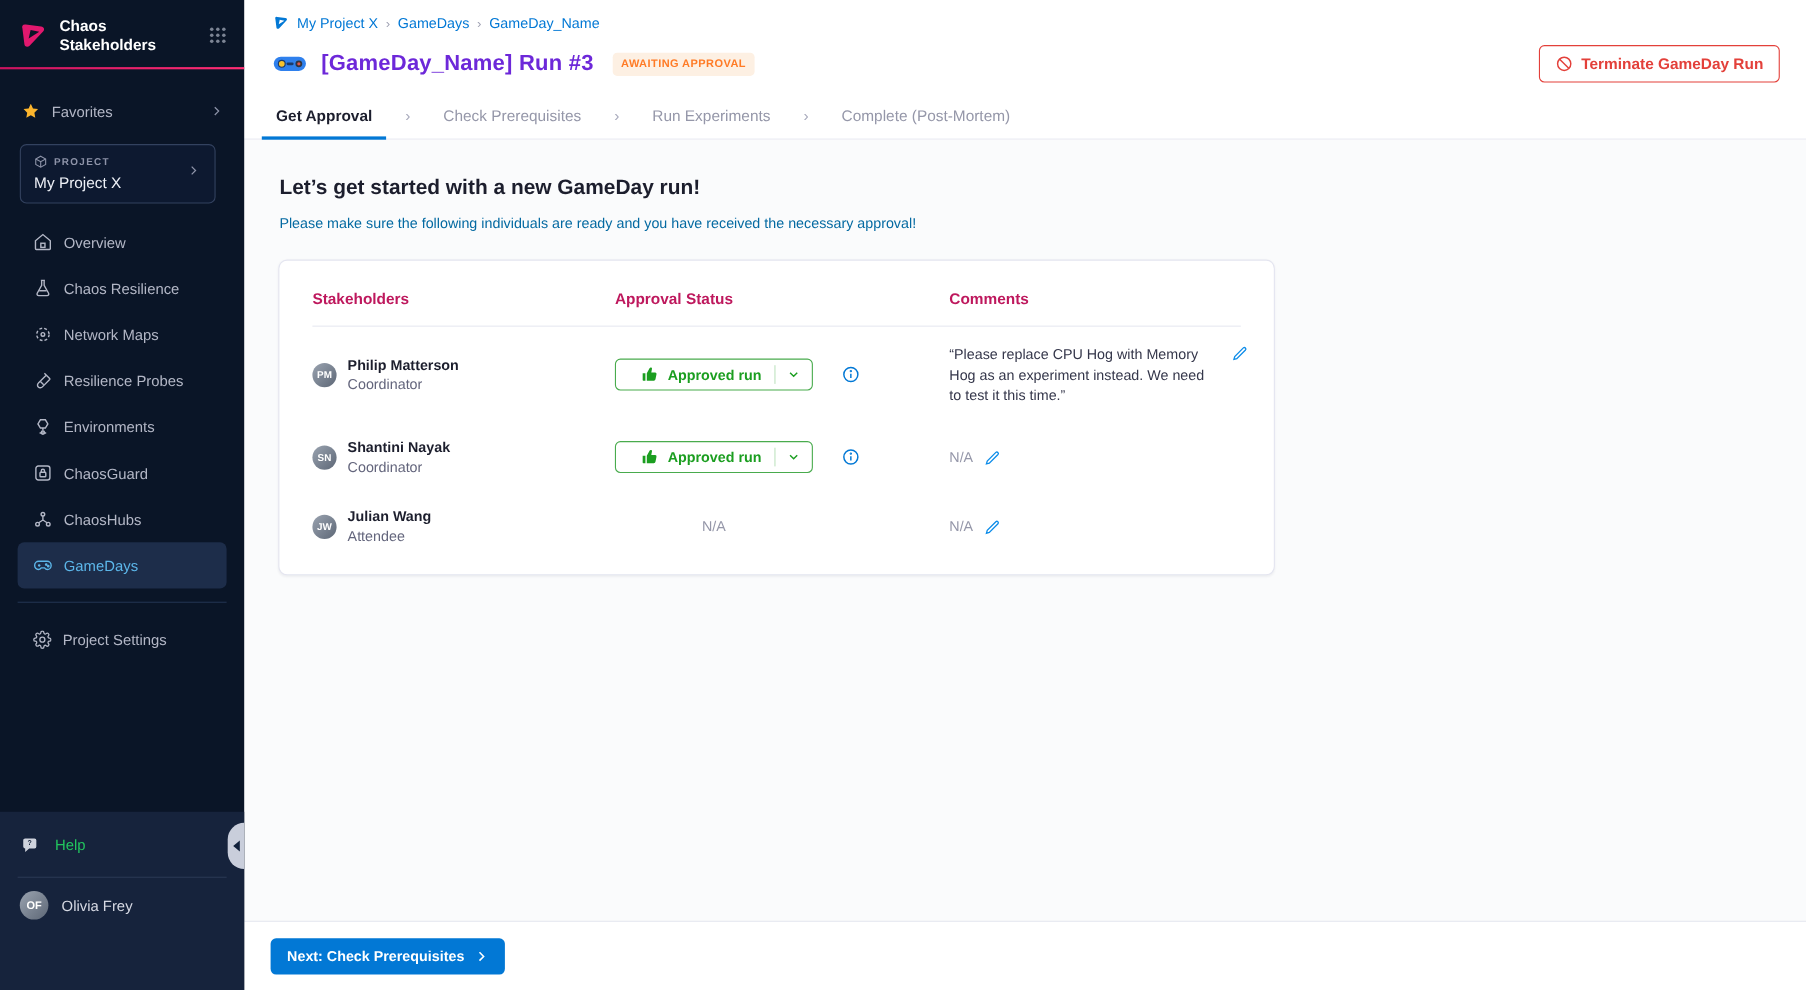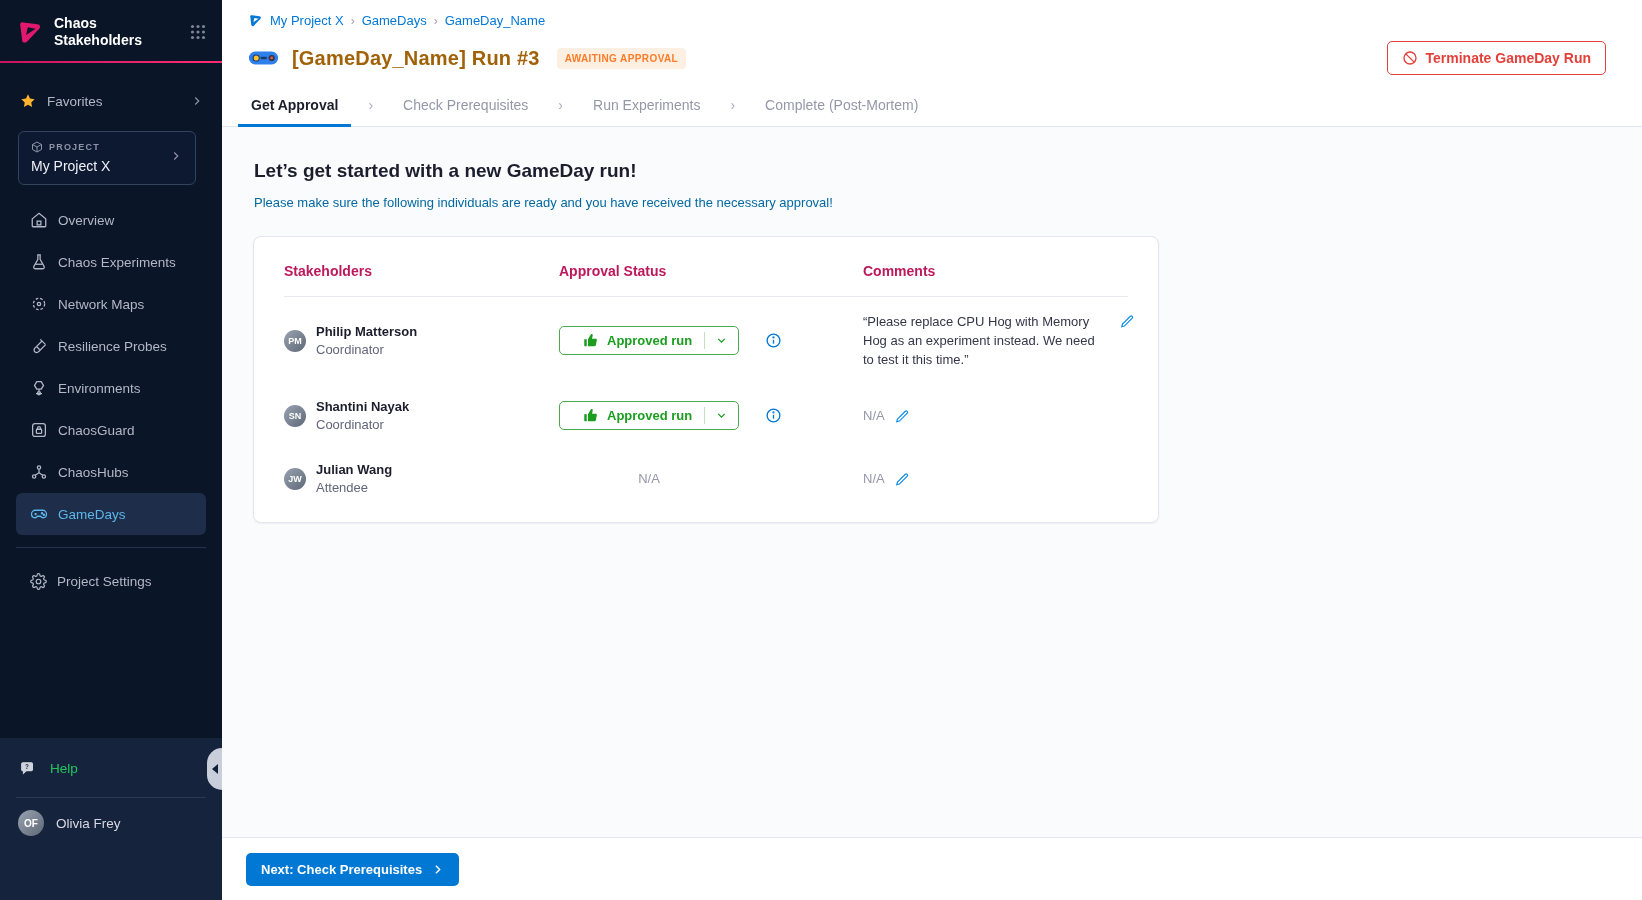--- a/index.html
+++ b/index.html
@@ -36,23 +36,23 @@
   .collapse-handle { position:absolute; right:0; top:748px; width:15px; height:42px; background:#c9cedb; border-radius:21px 0 0 21px; display:flex; align-items:center; justify-content:center; cursor:pointer; }
   .collapse-handle .tri { width:0; height:0; border-top:5px solid transparent; border-bottom:5px solid transparent; border-right:6px solid #10203a; }
 
   
   .main { flex:1; min-width:0; display:flex; flex-direction:column; background:#fff; }
   .topbar { padding:13px 24px 0 26px; }
   .crumbs { display:flex; align-items:center; gap:7px; font-size:13px; color:#0278d5; }
   .crumb { cursor:pointer; }
   .crumb-sep { color:#9ea0b2; font-size:12px; }
   .title-row { display:flex; align-items:center; gap:13px; margin-top:13px; }
-  .page-title { font-size:20px; font-weight:700; color:#a16207; letter-spacing:.2px; }
+  .page-title { font-size:20px; font-weight:700; color:#6d28d9; letter-spacing:.2px; }
   .status-badge { background:#fdf0e3; color:#ff7b26; font-size:10px; font-weight:700; letter-spacing:.4px; padding:5px 8px; border-radius:4px; margin-left:4px; }
-  .terminate-btn { margin-left:auto; margin-right:12px; display:flex; align-items:center; gap:8px; border:1px solid #e3403a; color:#e3403a; background:#fff; border-radius:5px; height:34px; padding:0 14px; font-size:14px; font-weight:700; cursor:pointer; font-family:inherit; }
+  .terminate-btn { margin-left:auto; margin-right:0; display:flex; align-items:center; gap:8px; border:1px solid #e3403a; color:#e3403a; background:#fff; border-radius:5px; height:34px; padding:0 14px; font-size:14px; font-weight:700; cursor:pointer; font-family:inherit; }
   .tabs { display:flex; align-items:center; padding:0 16px; border-bottom:1px solid #e4e6ef; margin-top:9px; }
   .tab { position:relative; padding:13px 13px; font-size:14px; color:#9597a9; cursor:pointer; white-space:nowrap; }
   .tab.active { color:#1c1e2d; font-weight:700; }
   .tab.active::after { content:''; position:absolute; left:0; right:0; bottom:-1px; height:3px; background:#0278d5; }
   .tab-sep { color:#a9abbd; padding:0 17px; font-size:14px; }
 
   .content { flex:1; background:#fafbfc; padding:33px 24px 0 31px; overflow:hidden; }
   .content h2 { font-size:19px; font-weight:700; color:#1c1e2d; margin:0 0 13px 1px; }
   .content .sub { font-size:13px; color:#0369a1; margin:0 0 26px 1px; }
   .card { width:906px; background:#fff; border:1px solid #e4e5f0; border-radius:8px; box-shadow:0 1px 2px rgba(40,41,61,.06); padding-bottom:12px; }
@@ -160,21 +160,21 @@
     <span class="nav-label">Overview</span>
   </div>
 
   <div class="nav-item">
     <span class="nav-ic" style="display:flex;">
             <svg width="18" height="18" viewBox="0 0 24 24" fill="none" stroke="currentColor" stroke-width="1.7">
               <path d="M9.5 2.5h5M10.5 2.5v6l-5.4 9.6A2 2 0 0 0 6.8 21h10.4a2 2 0 0 0 1.7-2.9L13.5 8.5v-6"></path>
               <path d="M7.5 15h9"></path>
             </svg>
           </span>
-    <span class="nav-label">Chaos Experiments</span>
+    <span class="nav-label">Chaos Resilience</span>
   </div>
 
   <div class="nav-item">
     <span class="nav-ic" style="display:flex;">
             <svg width="18" height="18" viewBox="0 0 24 24" fill="none" stroke="currentColor" stroke-width="1.7">
               <circle cx="12" cy="12" r="7.5" stroke-dasharray="3.5 2.5"></circle>
               <circle cx="12" cy="12" r="2.2"></circle>
             </svg>
           </span>
     <span class="nav-label">Network Maps</span>

